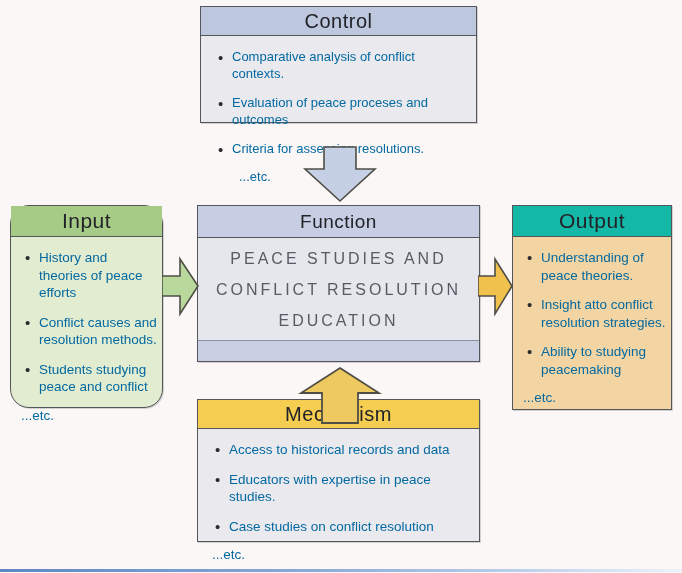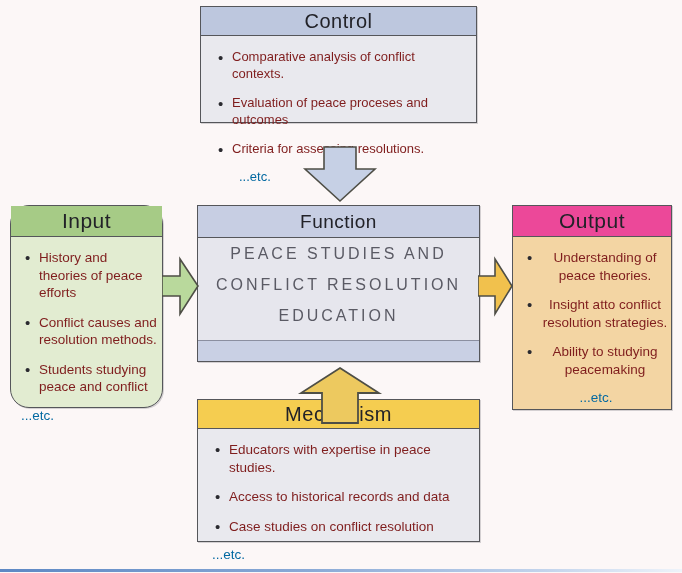--- a/index.html
+++ b/index.html
@@ -9,21 +9,21 @@
     background:#fcf7f7;
   }
   .box{position:absolute;border:1.5px solid #55565a;box-sizing:border-box;box-shadow:1px 1px 0 rgba(90,90,100,.25);}
   .box-header{
     border-bottom:1.5px solid #55565a;text-align:center;
     font-size:21px;letter-spacing:.5px;color:#222228;
     display:flex;align-items:center;justify-content:center;
   }
   .box-body{position:relative;height:100%;}
   .item{
-    position:relative;padding-left:19px;color:#7f1d1d;line-height:1.3;
+    position:relative;padding-left:19px;color:#0369a1;line-height:1.3;
   }
   .item::before{content:"\2022";position:absolute;left:5px;top:-1px;font-size:15px;color:#2b2b30;}
   .etc{color:#0369a1;}
 
   
   #control-box{left:200px;top:6px;width:277px;height:117px;background:#e9e9ee;}
   #control-box .box-header{height:28px;background:#bdc7de;font-size:20px;}
   #control-box .box-body{padding:13px 6px 0 12px;font-size:13px;}
   #control-box .item{margin-bottom:12px;}
   #control-box .etc{padding-left:26px;font-size:13px;}
@@ -32,29 +32,29 @@
   #input-box{left:10px;top:205px;width:153px;height:203px;background:#e2ecd1;border-radius:19px;}
   #input-box .box-header{height:30px;background:#a6cb86;}
   #input-box .box-body{padding:12px 4px 0 9px;font-size:13.5px;}
   #input-box .item{margin-bottom:12px;}
   #input-box .etc{padding-left:1px;font-size:13.5px;}
 
   
   #function-box{left:197px;top:205px;width:283px;height:157px;background:#e6e6ed;display:flex;flex-direction:column;}
   #function-box .box-header{height:31px;background:#c7cee3;font-size:19px;flex:0 0 auto;}
   #function-center{
-    flex:1 1 auto;display:flex;flex-direction:column;
+    flex:1 1 auto;display:flex;flex-direction:column;justify-content:center;
     text-align:center;color:#5a5a64;font-size:16px;letter-spacing:3px;line-height:31px;
   }
   #function-footer{flex:0 0 20px;background:#c9d0e4;border-top:1px solid #8b8fa0;}
 
   
   #output-box{left:512px;top:205px;width:160px;height:205px;background:#f3d5a3;}
-  #output-box .box-header{height:30px;background:#ec4899;}
-  #output-box .box-body{padding:12px 2px 0 9px;font-size:13.5px;color:#33281a;text-align:center;}
+  #output-box .box-header{height:30px;background:#14b8a6;}
+  #output-box .box-body{padding:12px 2px 0 9px;font-size:13.5px;color:#33281a;}
   #output-box .item{margin-bottom:12px;}
   #output-box .etc{padding-left:1px;font-size:13.5px;}
 
   
   #mechanism-box{left:197px;top:399px;width:283px;height:143px;background:#e9e9ee;}
   #mechanism-box .box-header{height:28px;background:#f5cd50;font-size:20px;}
   #mechanism-box .box-body{padding:12px 6px 0 12px;font-size:13.5px;}
   #mechanism-box .item{margin-bottom:12px;}
   #mechanism-box .etc{padding-left:2px;font-size:13.5px;}
 
@@ -110,22 +110,22 @@
       <div class="item">Understanding of peace theories.</div>
       <div class="item">Insight atto conflict resolution strategies.</div>
       <div class="item">Ability to studying peacemaking</div>
       <div class="etc">...etc.</div>
     </div>
   </div>
 
   <div class="box" id="mechanism-box">
     <div class="box-header">Mechanism</div>
     <div class="box-body">
+      <div class="item">Access to historical records and data</div>
       <div class="item">Educators with expertise in peace studies.</div>
-      <div class="item">Access to historical records and data</div>
       <div class="item">Case studies on conflict resolution</div>
       <div class="etc">...etc.</div>
     </div>
   </div>
 
   <svg class="arrow" id="arrow-control-function" viewBox="0 0 78 58" xmlns="http://www.w3.org/2000/svg">
     <polygon points="23,1 55,1 55,23 74,23 39,55 4,23 23,23" fill="#c6d0e5" stroke="#4e4e46" stroke-width="1.6" stroke-linejoin="miter"></polygon>
   </svg>
 
   <svg class="arrow" id="arrow-input-function" viewBox="0 0 38 63" xmlns="http://www.w3.org/2000/svg">

